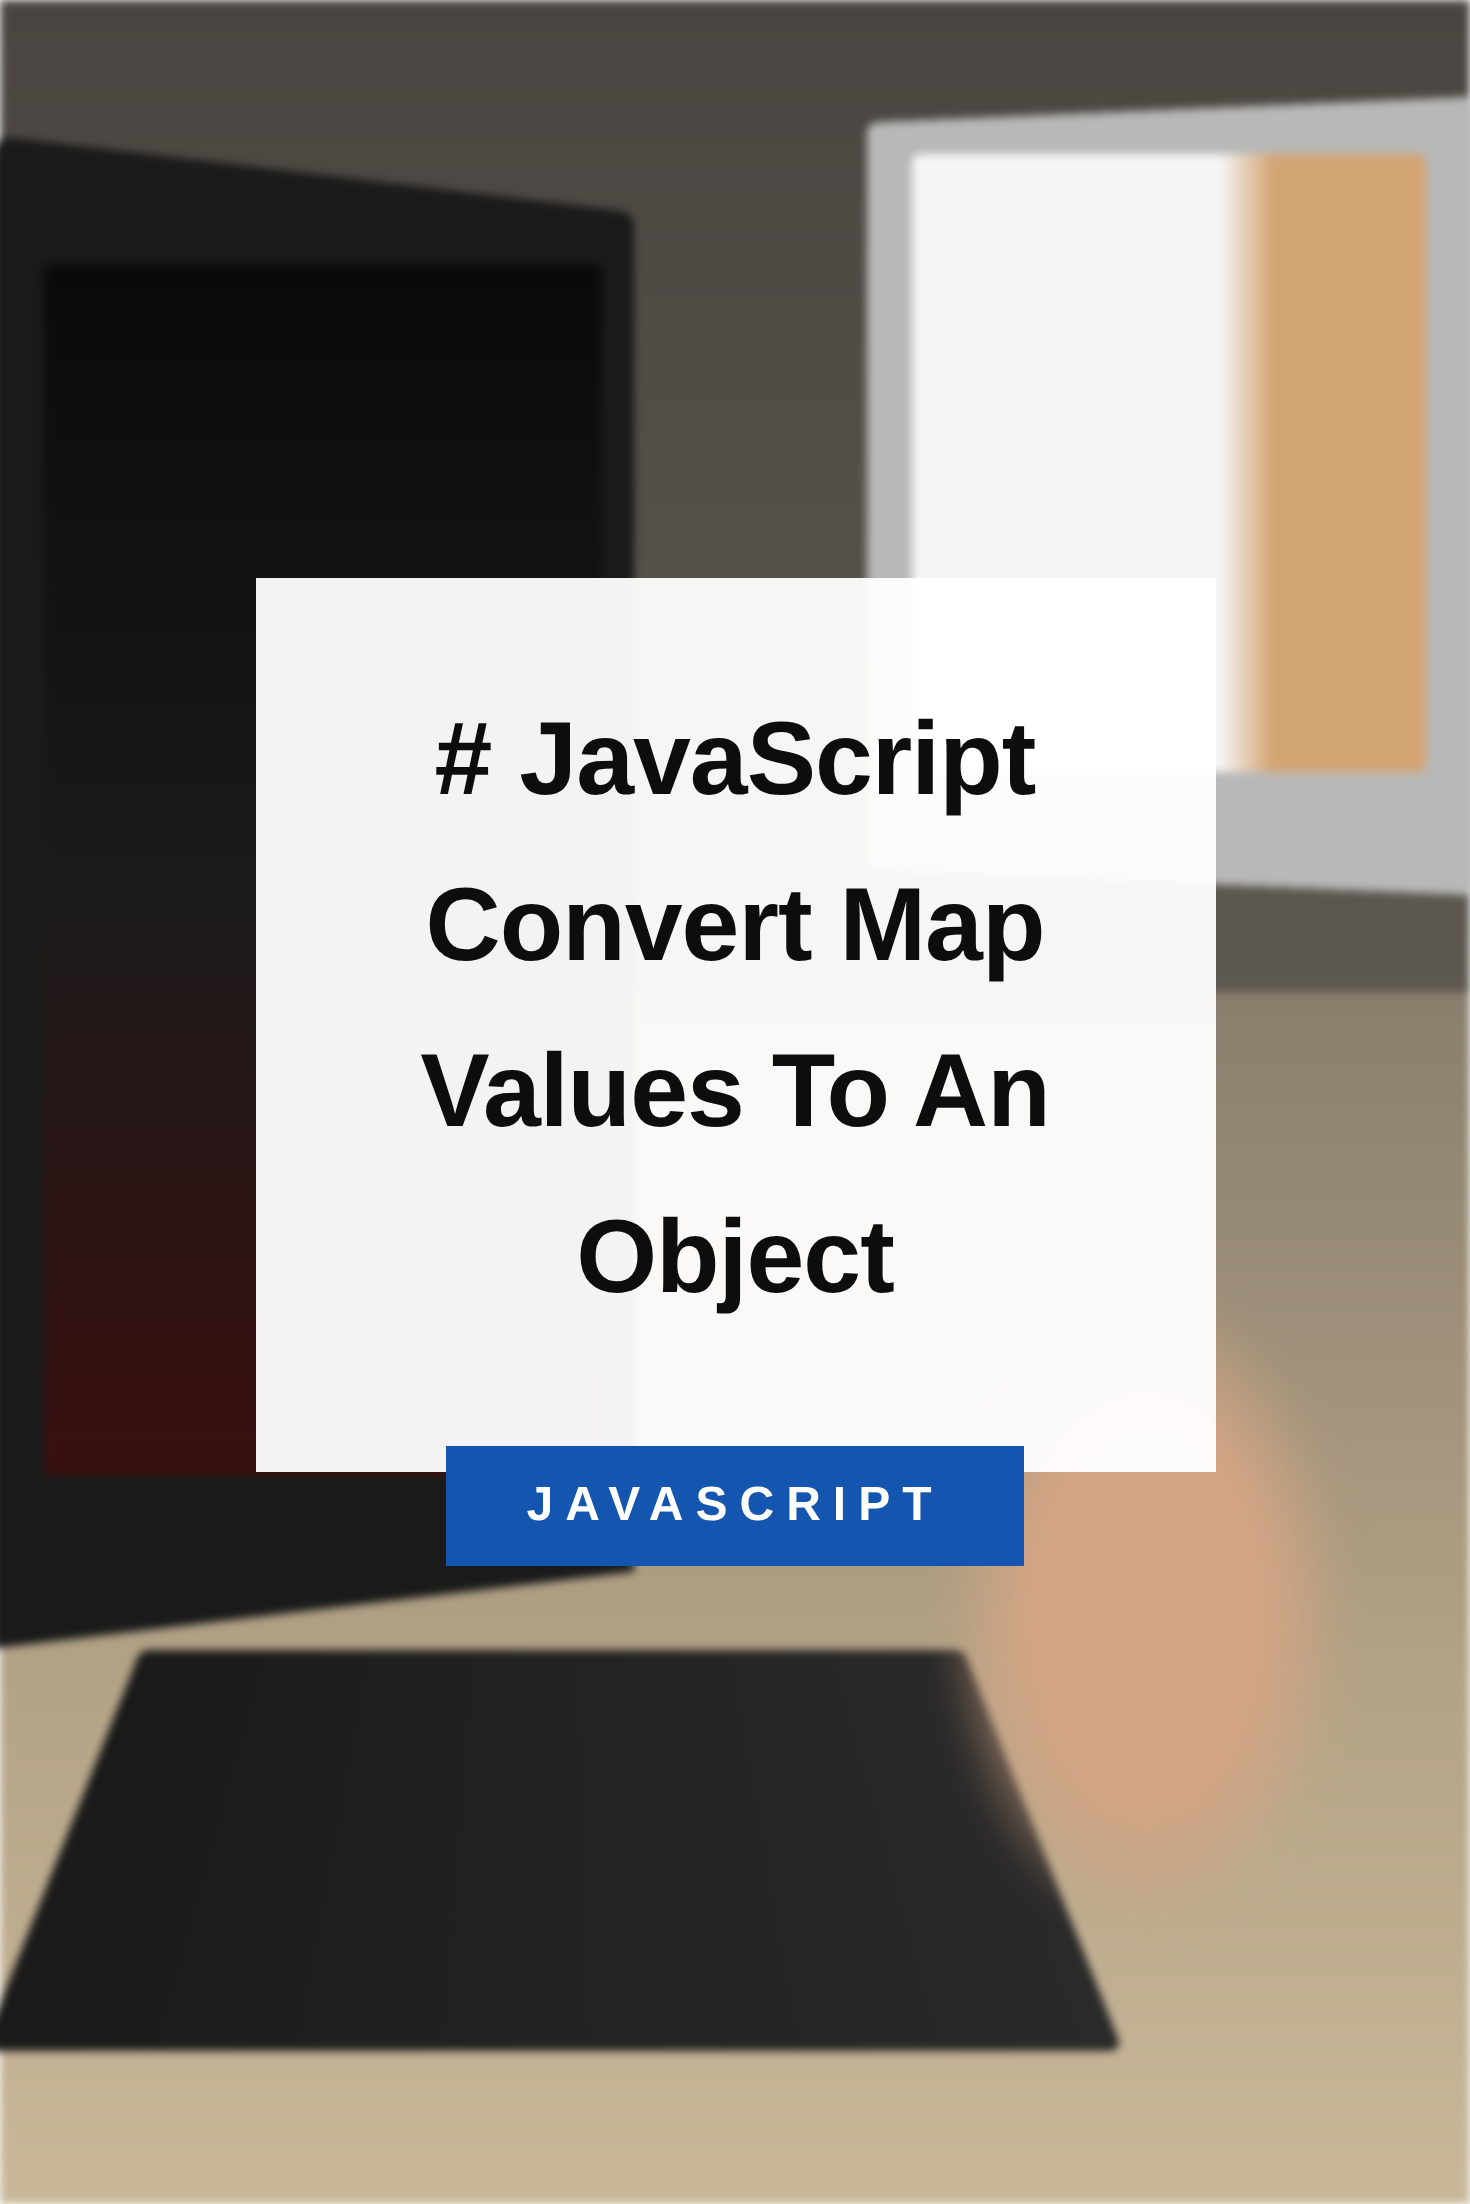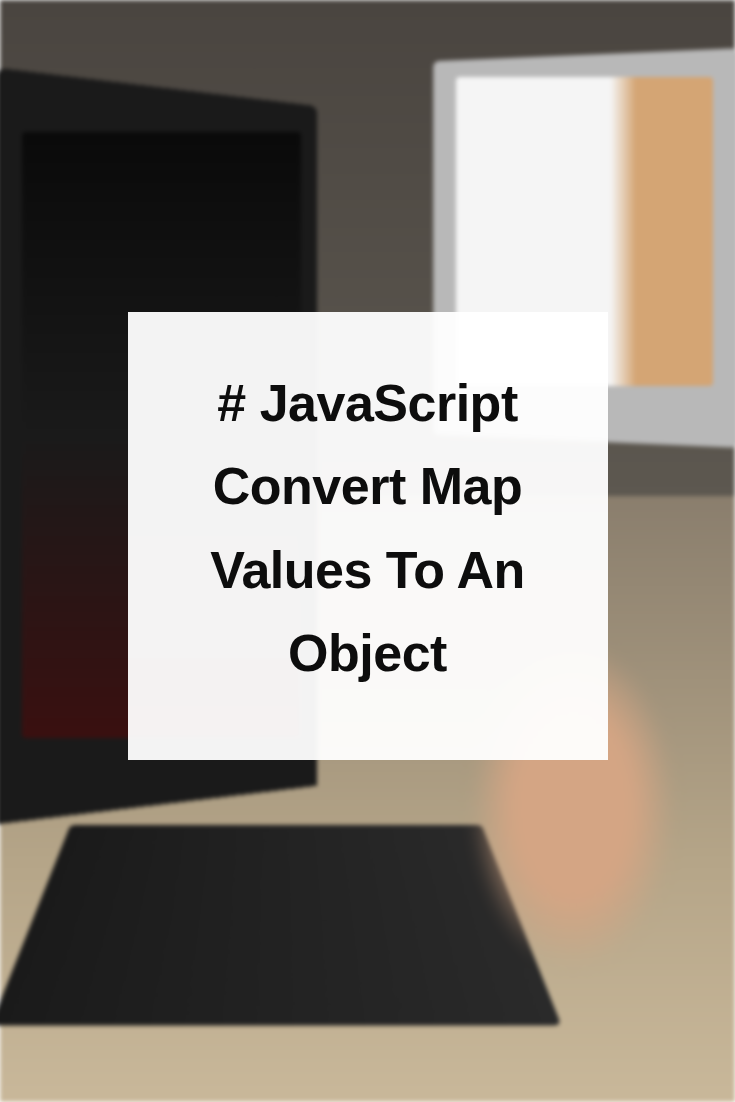--- a/index.html
+++ b/index.html
@@ -161,13 +161,14 @@
   <div class="bg-laptop-right"></div>
   <div class="bg-laptop-screen-right"></div>
   <div class="bg-keyboard"></div>
   <div class="bg-hand"></div>
 </div>
 
 <div class="content-overlay">
   <div class="title-card">
     <div class="title-text"># JavaScript Convert Map Values To An Object</div>
   </div>
+  <div class="category-badge">JAVASCRIPT</div>
 </div>
 
 </body></html>

